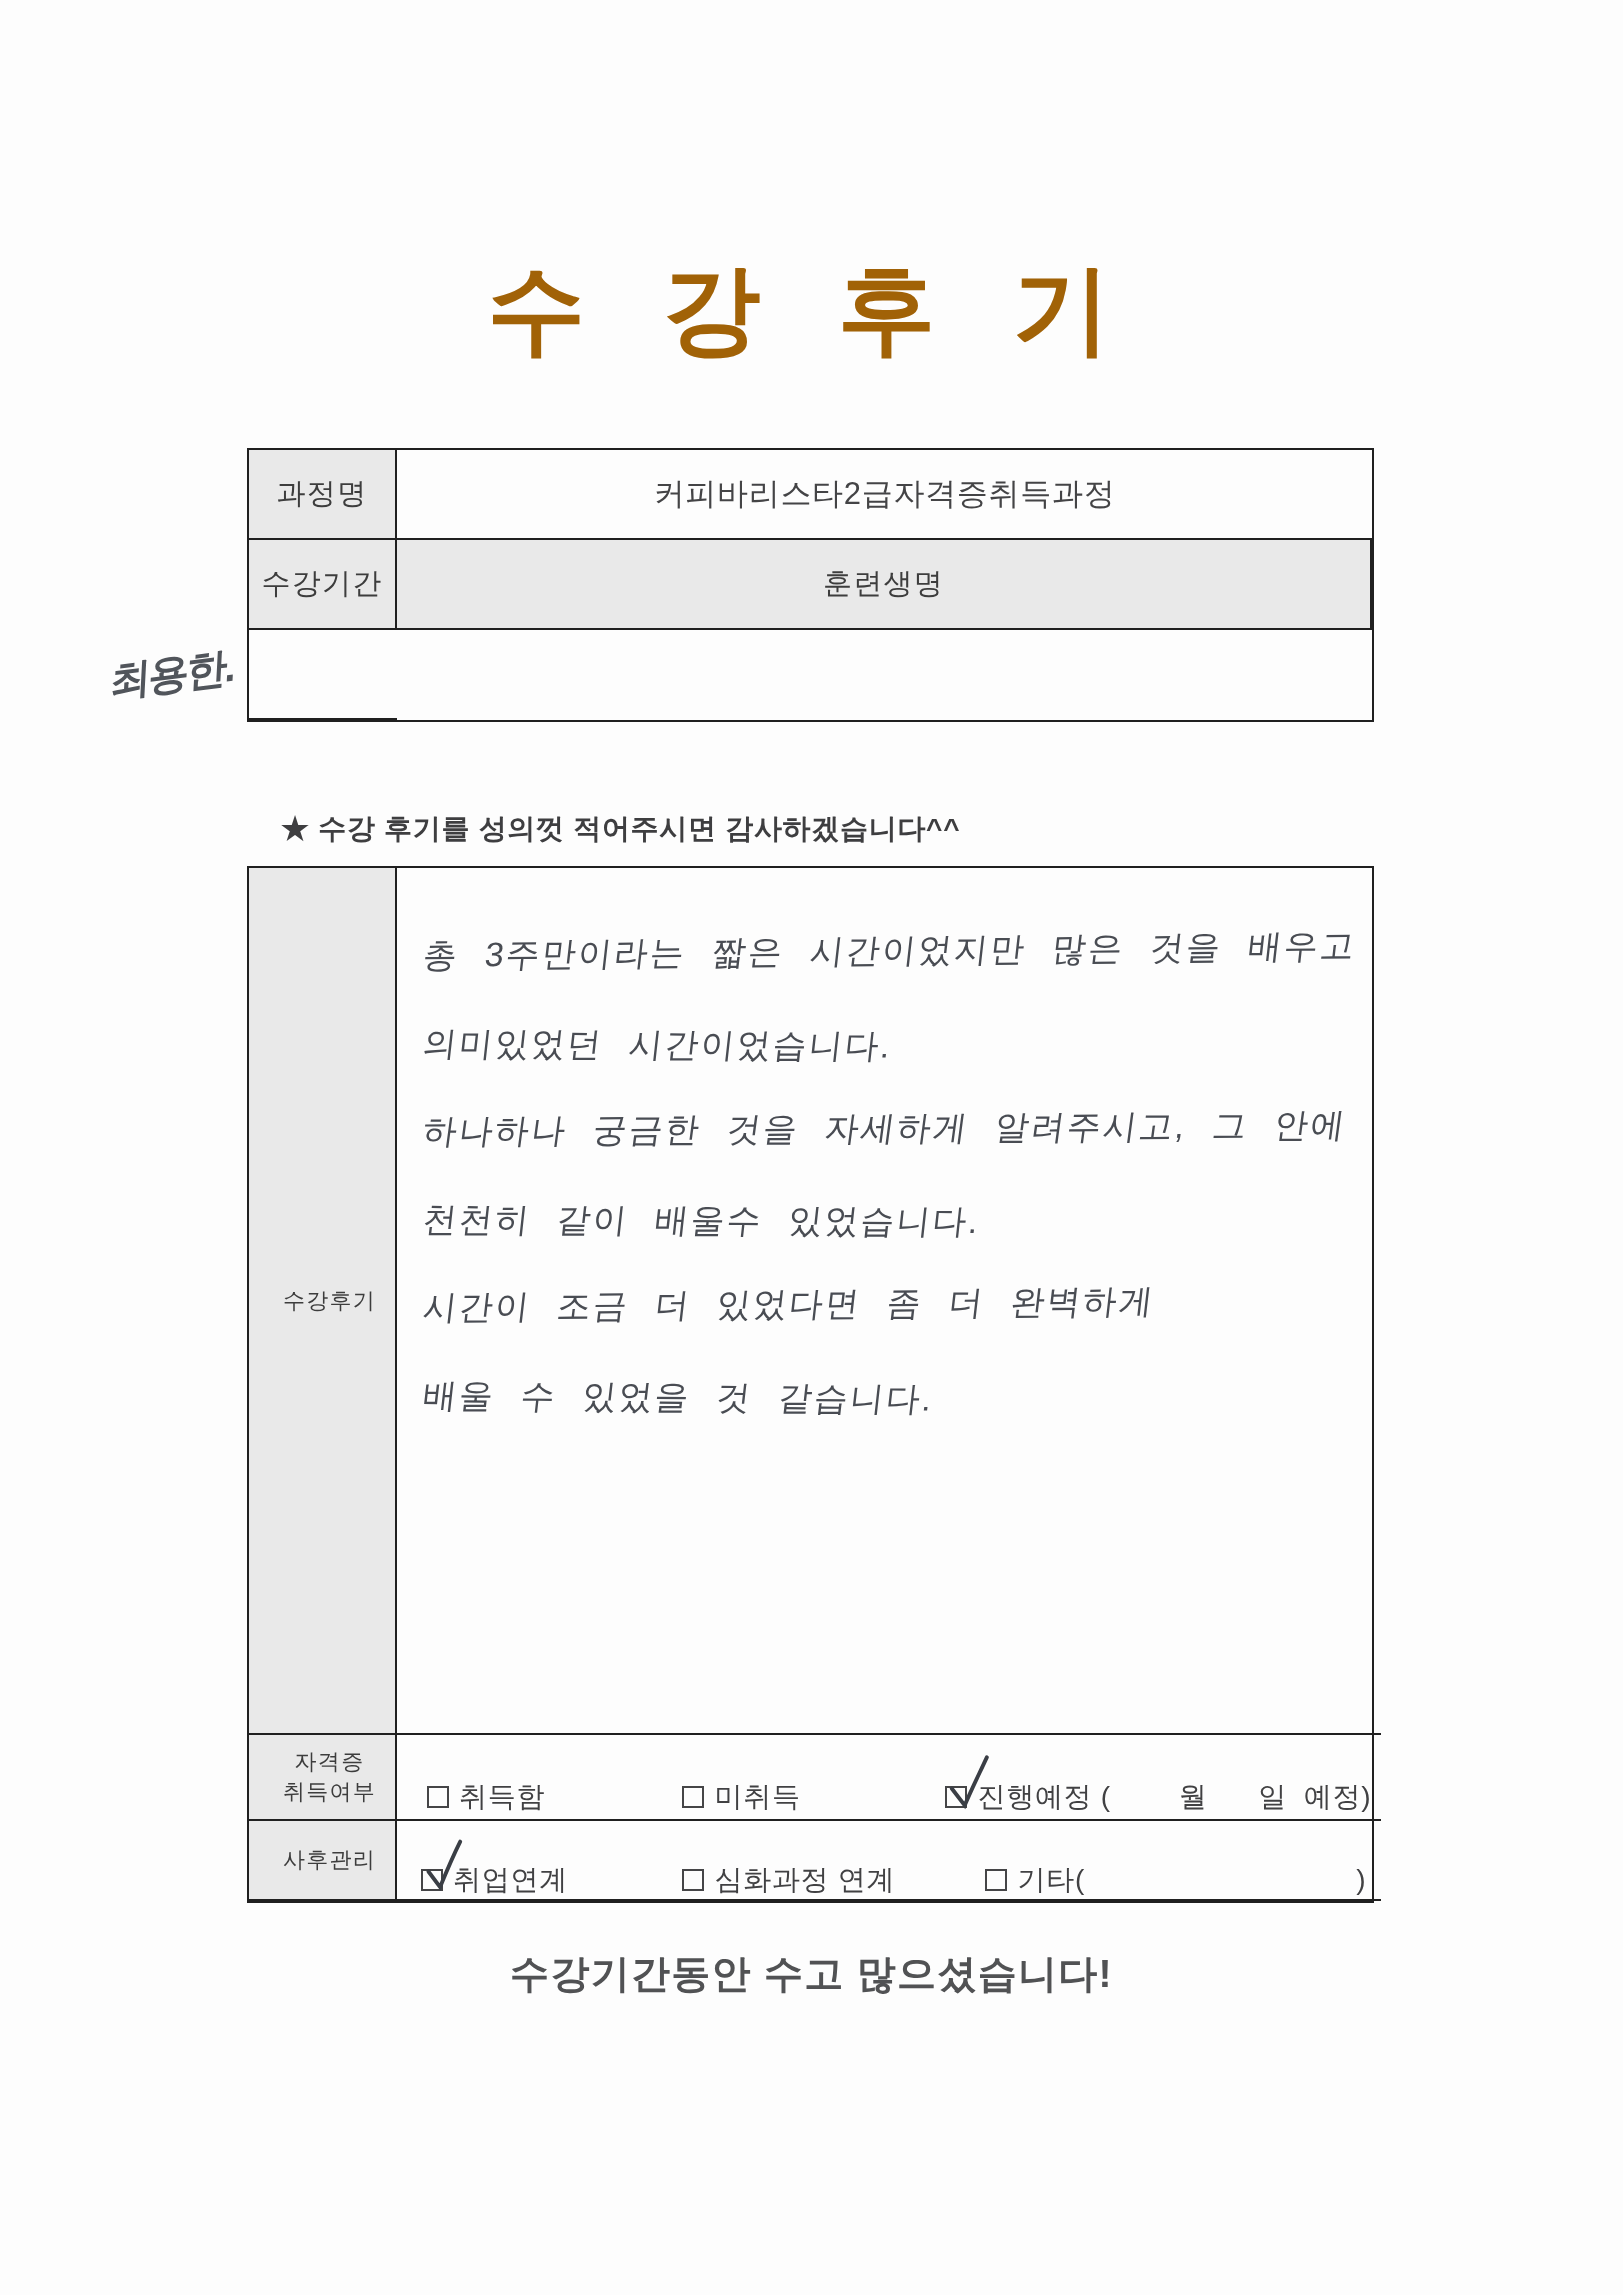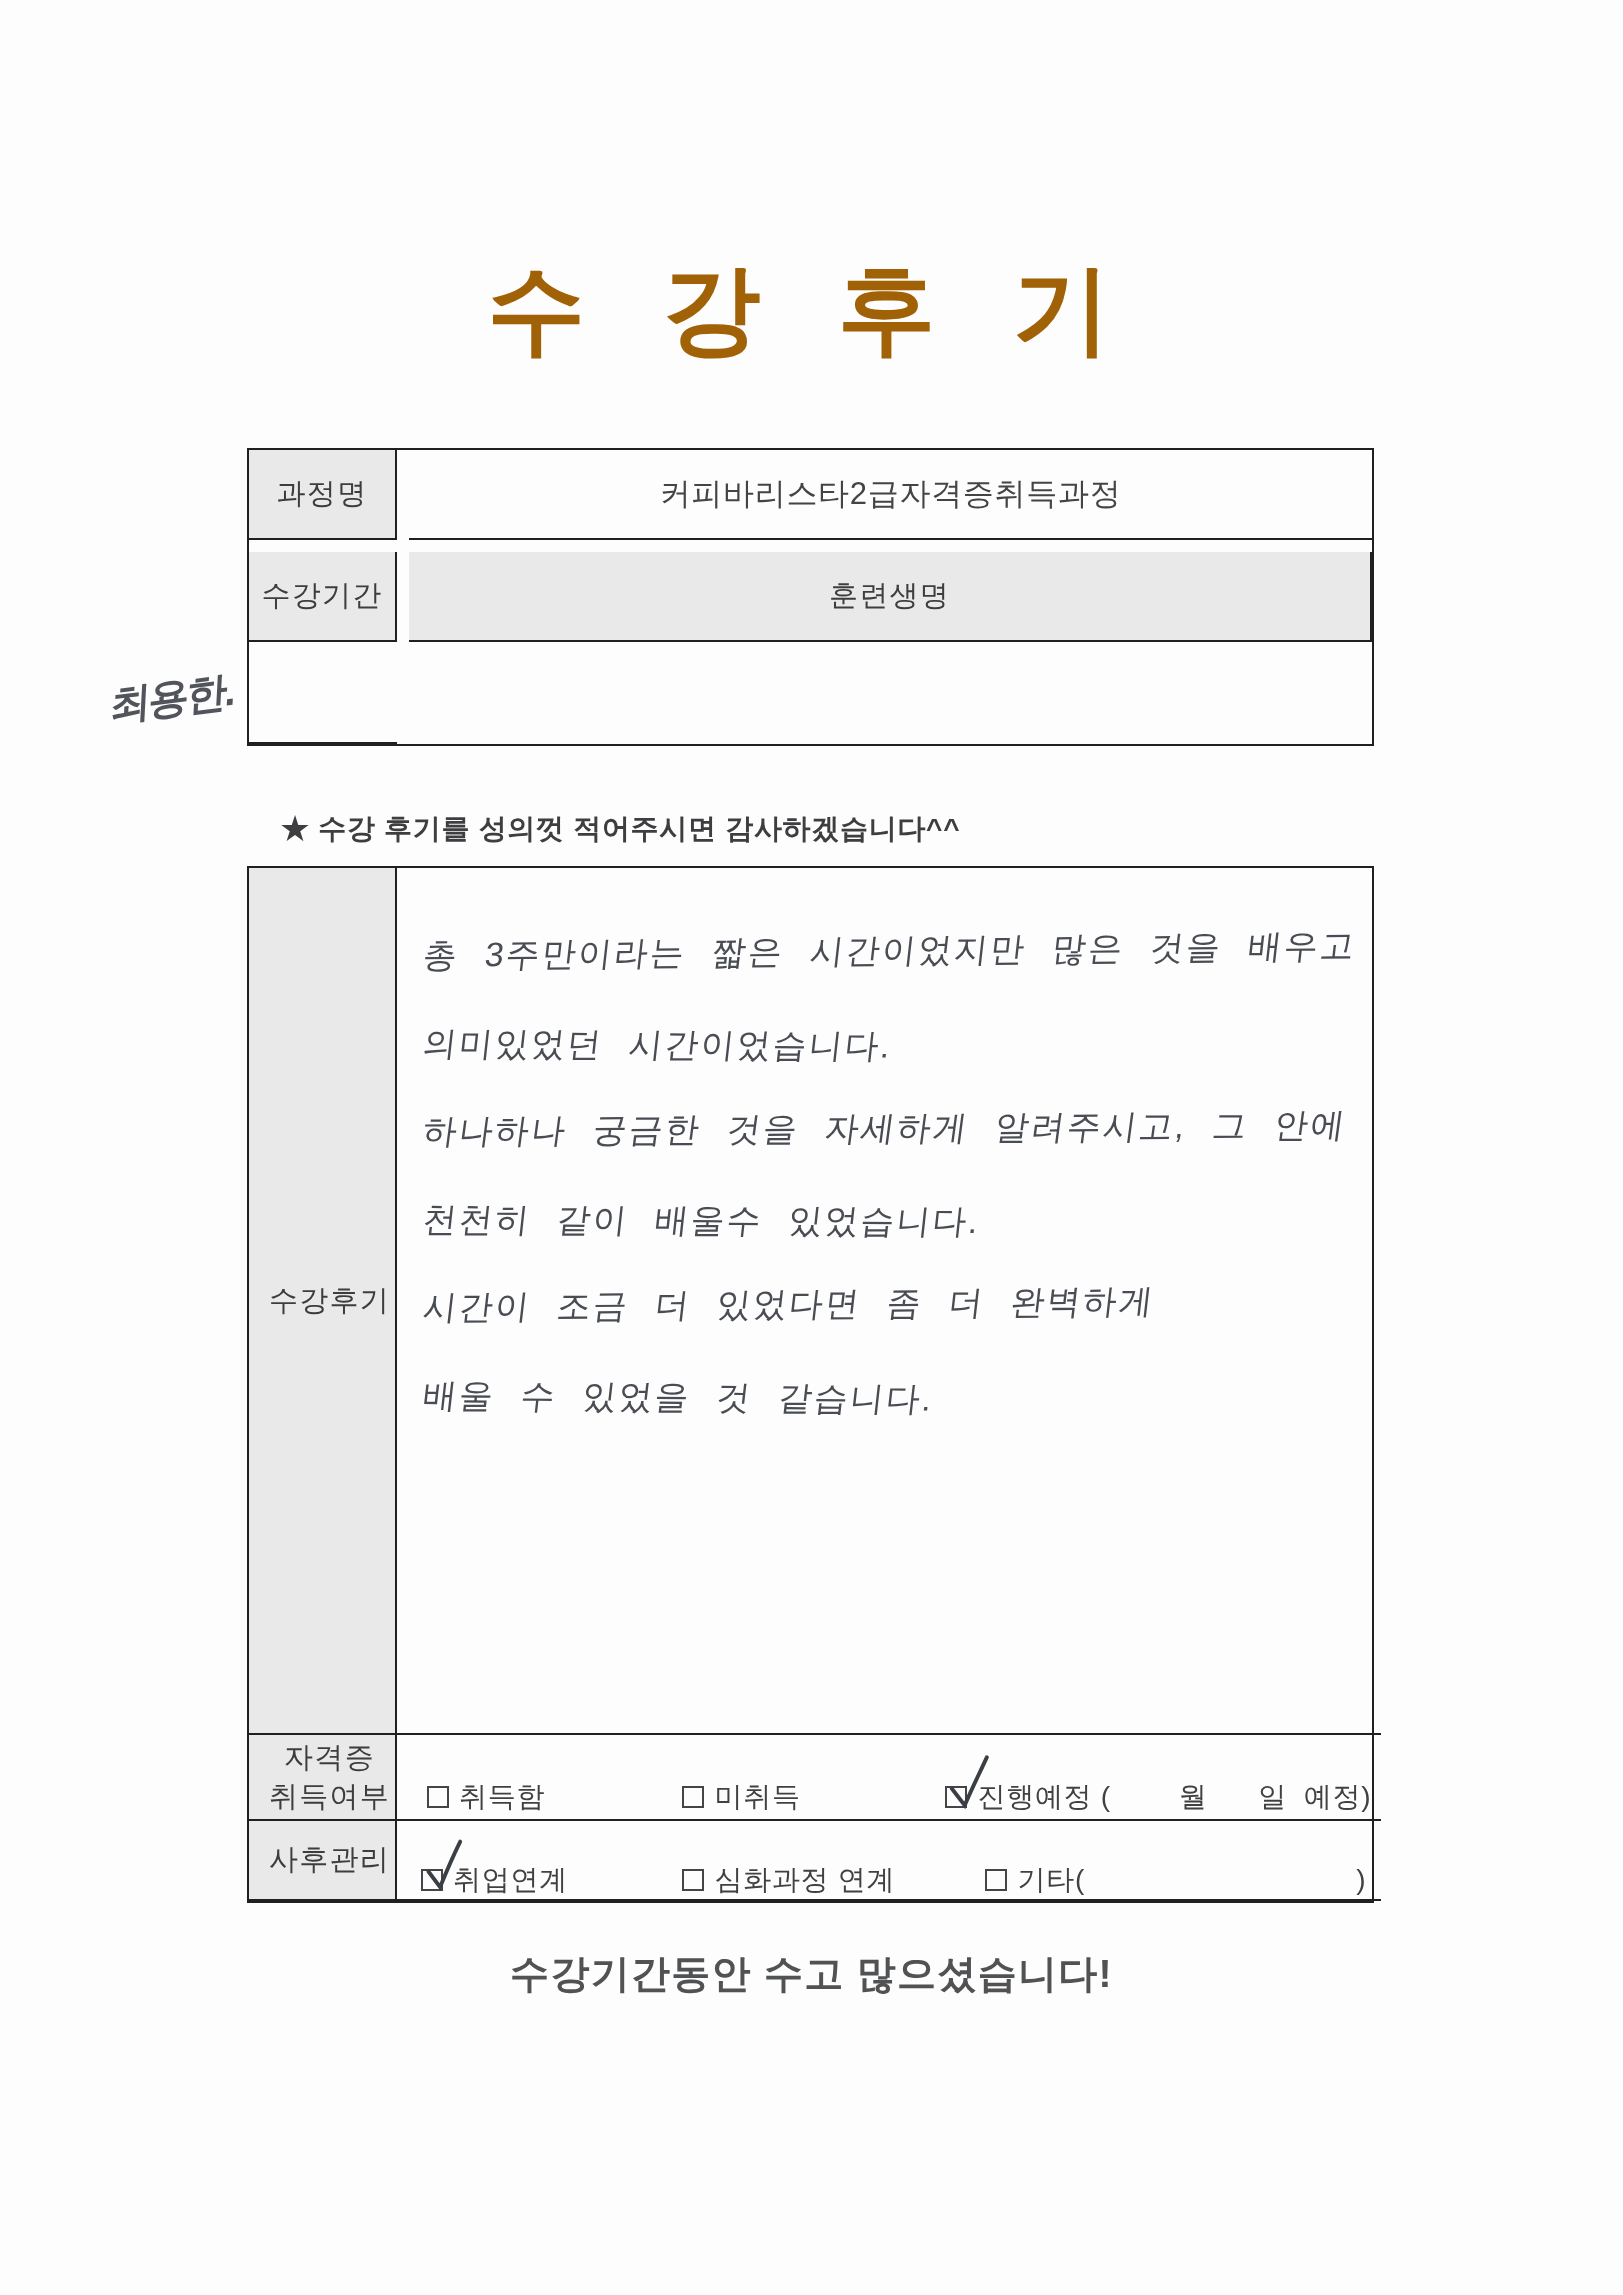--- a/index.html
+++ b/index.html
@@ -24,21 +24,20 @@
   }
 
   
   .info-table {
     position: absolute;
     left: 247px; top: 448px;
     width: 1127px;
     border: 2.6px solid var(--border, #202020);
     display: grid;
     grid-template-columns: 148px 1fr;
-    gap: 12px;
   }
   .info-table .cell {
     border-bottom: 2px solid var(--border, #202020);
     display: flex; align-items: center;
     min-height: 90px;
   }
   .label-cell {
     background: var(--label-bg, #e9e9e9);
     border-right: 2px solid var(--border, #202020);
     justify-content: center;
@@ -81,21 +80,21 @@
     display: grid;
     grid-template-columns: 148px 1fr;
     grid-template-rows: 867px 86px 80px;
   }
   .review-table .lbl {
     background: var(--label-bg, #e9e9e9);
     border-right: 2px solid var(--border, #202020);
     border-bottom: 2px solid var(--border, #202020);
     display: flex; flex-direction: column;
     align-items: center; justify-content: center;
-    font-size: 29px;
+    font-size: 22px;
     color: #3d3d3d;
     letter-spacing: 1.3px;
     line-height: 1.35;
     padding-left: 15px;
   }
   .review-table .bdy {
     border-bottom: 2px solid var(--border, #202020);
     position: relative;
   }
 

